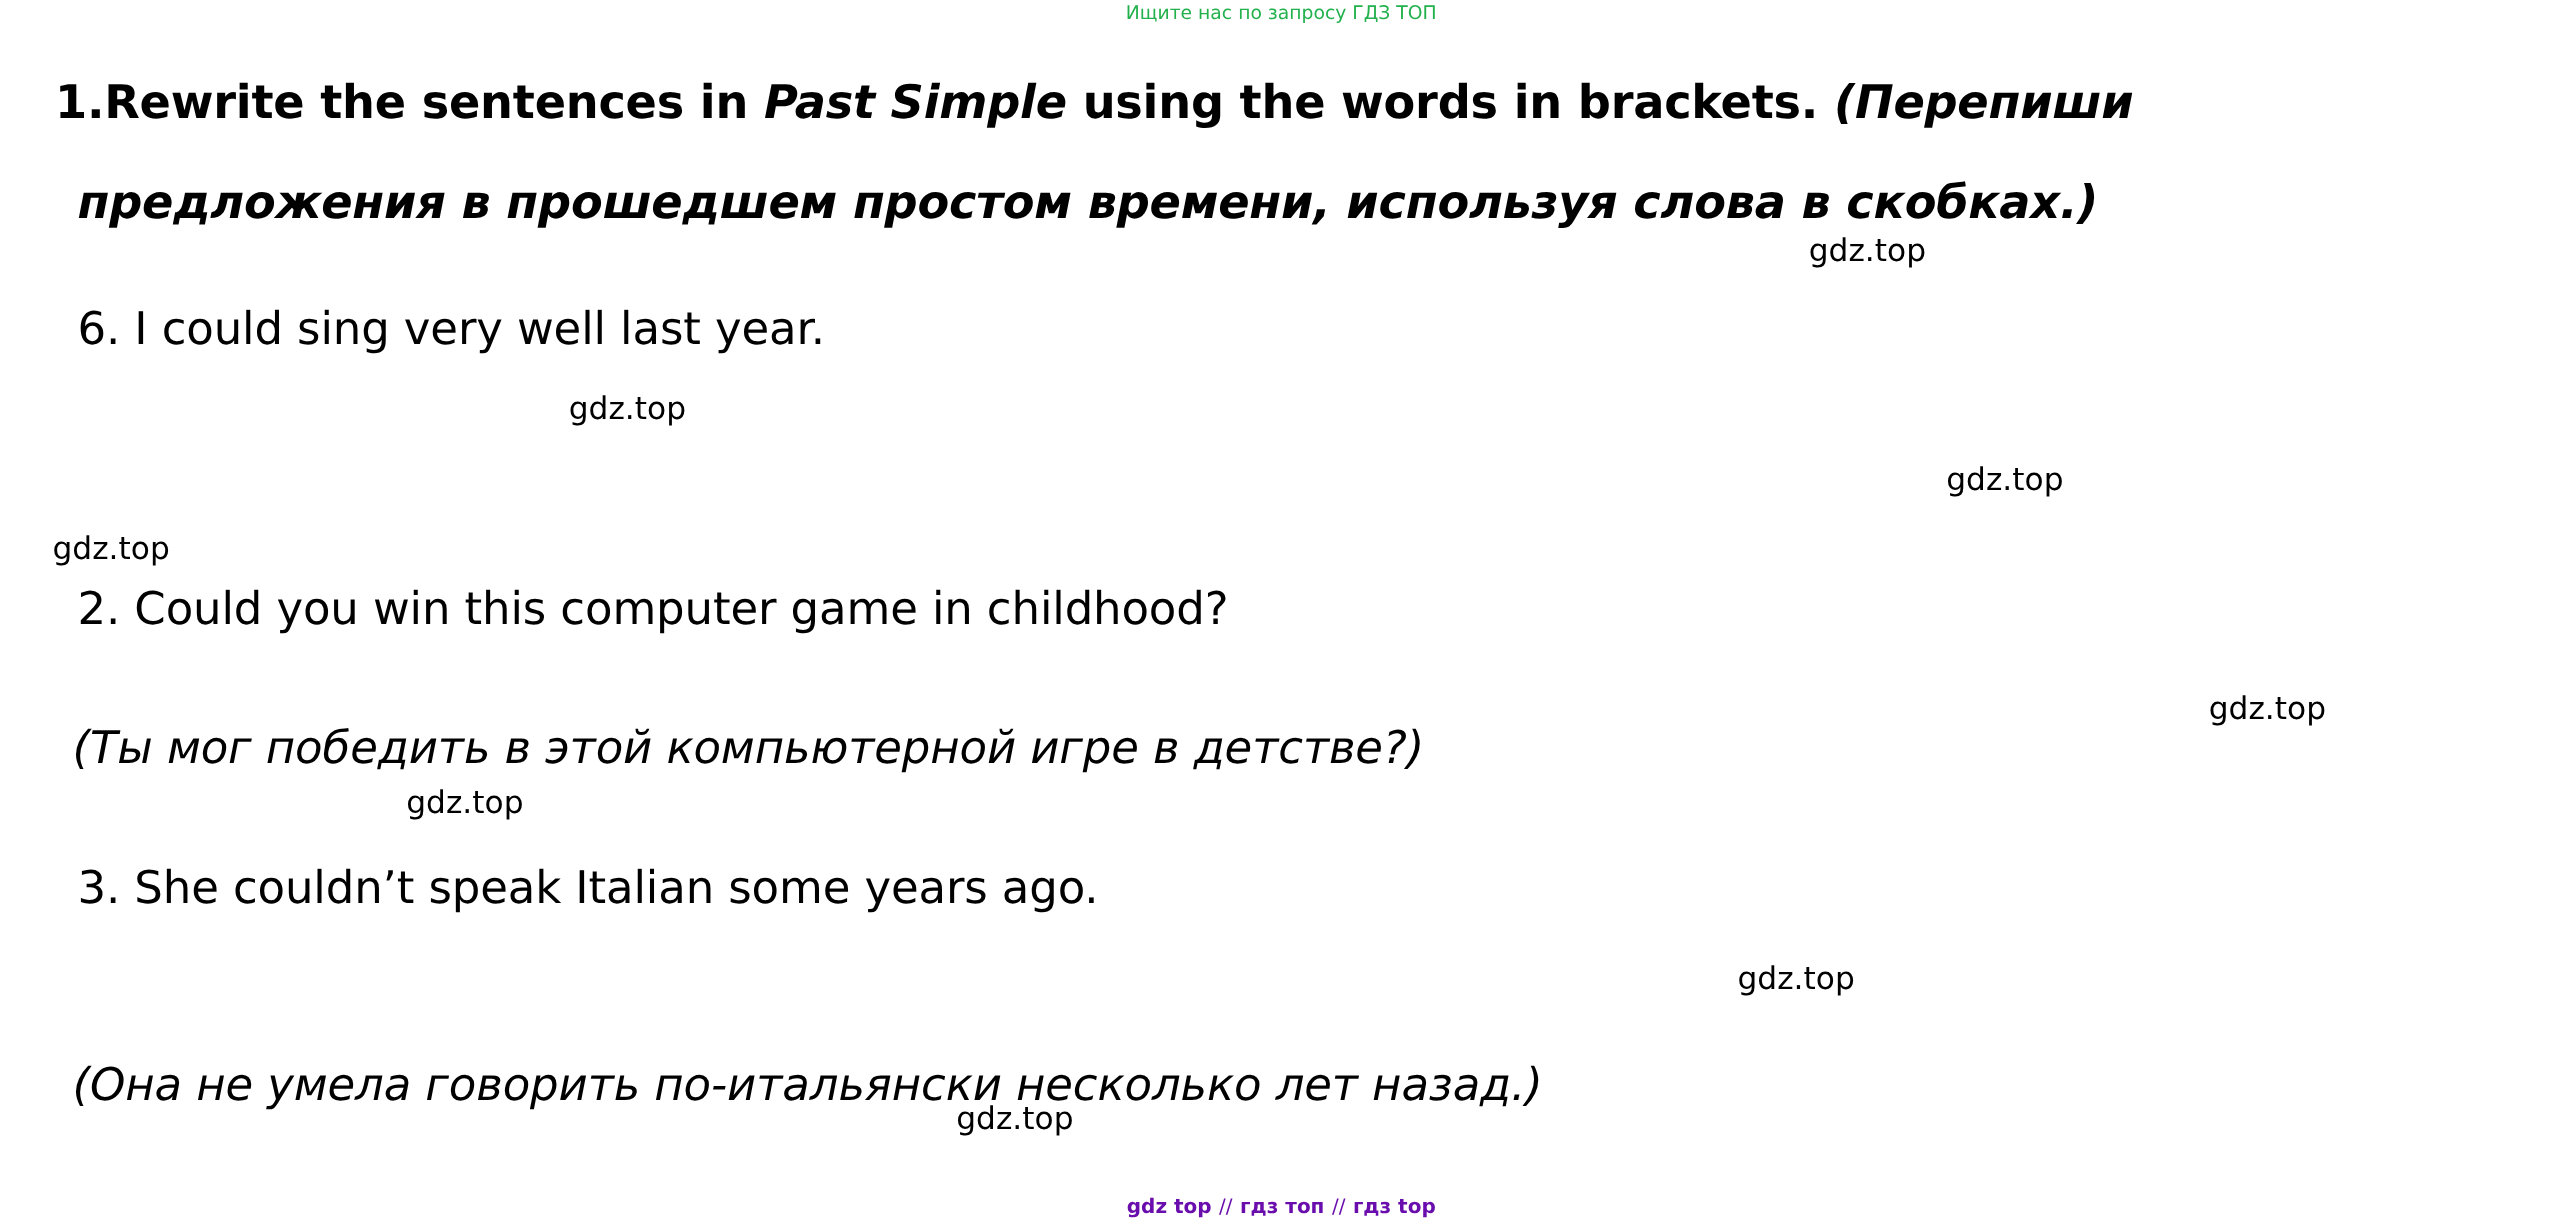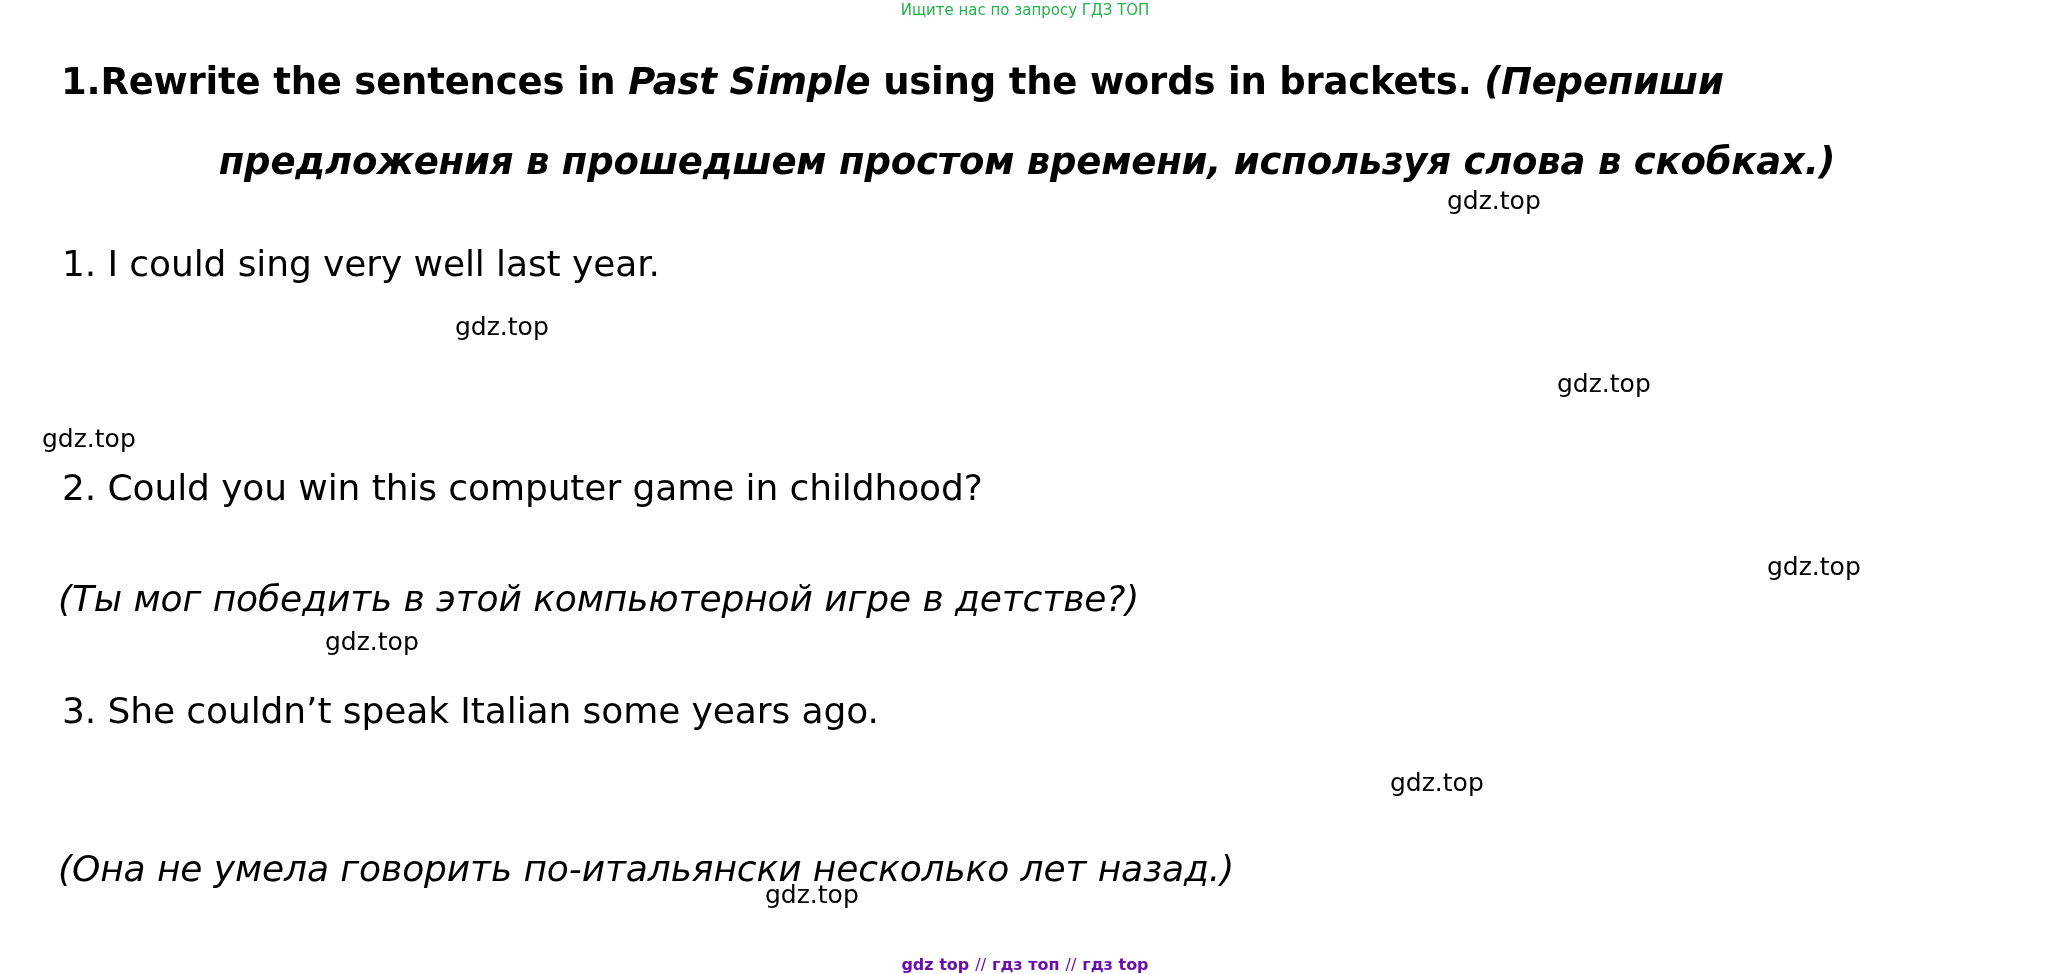--- a/index.html
+++ b/index.html
@@ -30,21 +30,21 @@
     text-align: center;
     color: #22b14c;
     font-family: "DejaVu Sans", sans-serif;
     font-size: 15px;
     line-height: 20px;
     white-space: nowrap;
   }
 
   .task-title {
     position: absolute;
-    left: 61px;
+    left: 44px;
     top: 42px;
     width: 1930px;
     font-family: "DejaVu Sans", sans-serif;
     font-weight: bold;
     font-size: 37px;
     line-height: 80px;
     color: #000000;
     letter-spacing: -0.2px;
   }
   .task-title .ital {
@@ -55,21 +55,20 @@
     left: 62px;
     top: 122px;
     width: 1930px;
     font-family: "DejaVu Sans", sans-serif;
     font-weight: bold;
     font-style: italic;
     font-size: 37px;
     line-height: 80px;
     color: #000000;
     letter-spacing: -0.2px;
-    text-align: center;
   }
 
   .eng-line {
     position: absolute;
     font-family: "DejaVu Sans", sans-serif;
     font-size: 36px;
     color: #000000;
     white-space: nowrap;
     letter-spacing: -0.1px;
   }
@@ -131,21 +130,21 @@
 <body>
 
 <div id="page">
 
   <div class="top-banner">Ищите нас по запросу ГДЗ ТОП</div>
 
   <div class="task-title"><span>1.</span><span>Rewrite the sentences in </span><span class="ital">Past Simple</span><span> using the words in brackets.</span><span class="ital"> (Перепиши</span></div>
 
   <div class="title-line2">предложения в прошедшем простом времени, используя слова в скобках.)</div>
 
-  <div class="eng-line l1">1. I could sing very well last year.</div>
+  <div class="eng-line l1">6. I could sing very well last year.</div>
 
   <div class="eng-line l3">2. Could you win this computer game in childhood?</div>
   <div class="rus-line l4">(Ты мог победить в этой компьютерной игре в детстве?)</div>
 
   <div class="eng-line l5">3. She couldn’t speak Italian some years ago.</div>
   <div class="rus-line l6">(Она не умела говорить по-итальянски несколько лет назад.)</div>
 
   <div class="wm wm1">gdz.top</div>
   <div class="wm wm2">gdz.top</div>
   <div class="wm wm3">gdz.top</div>

